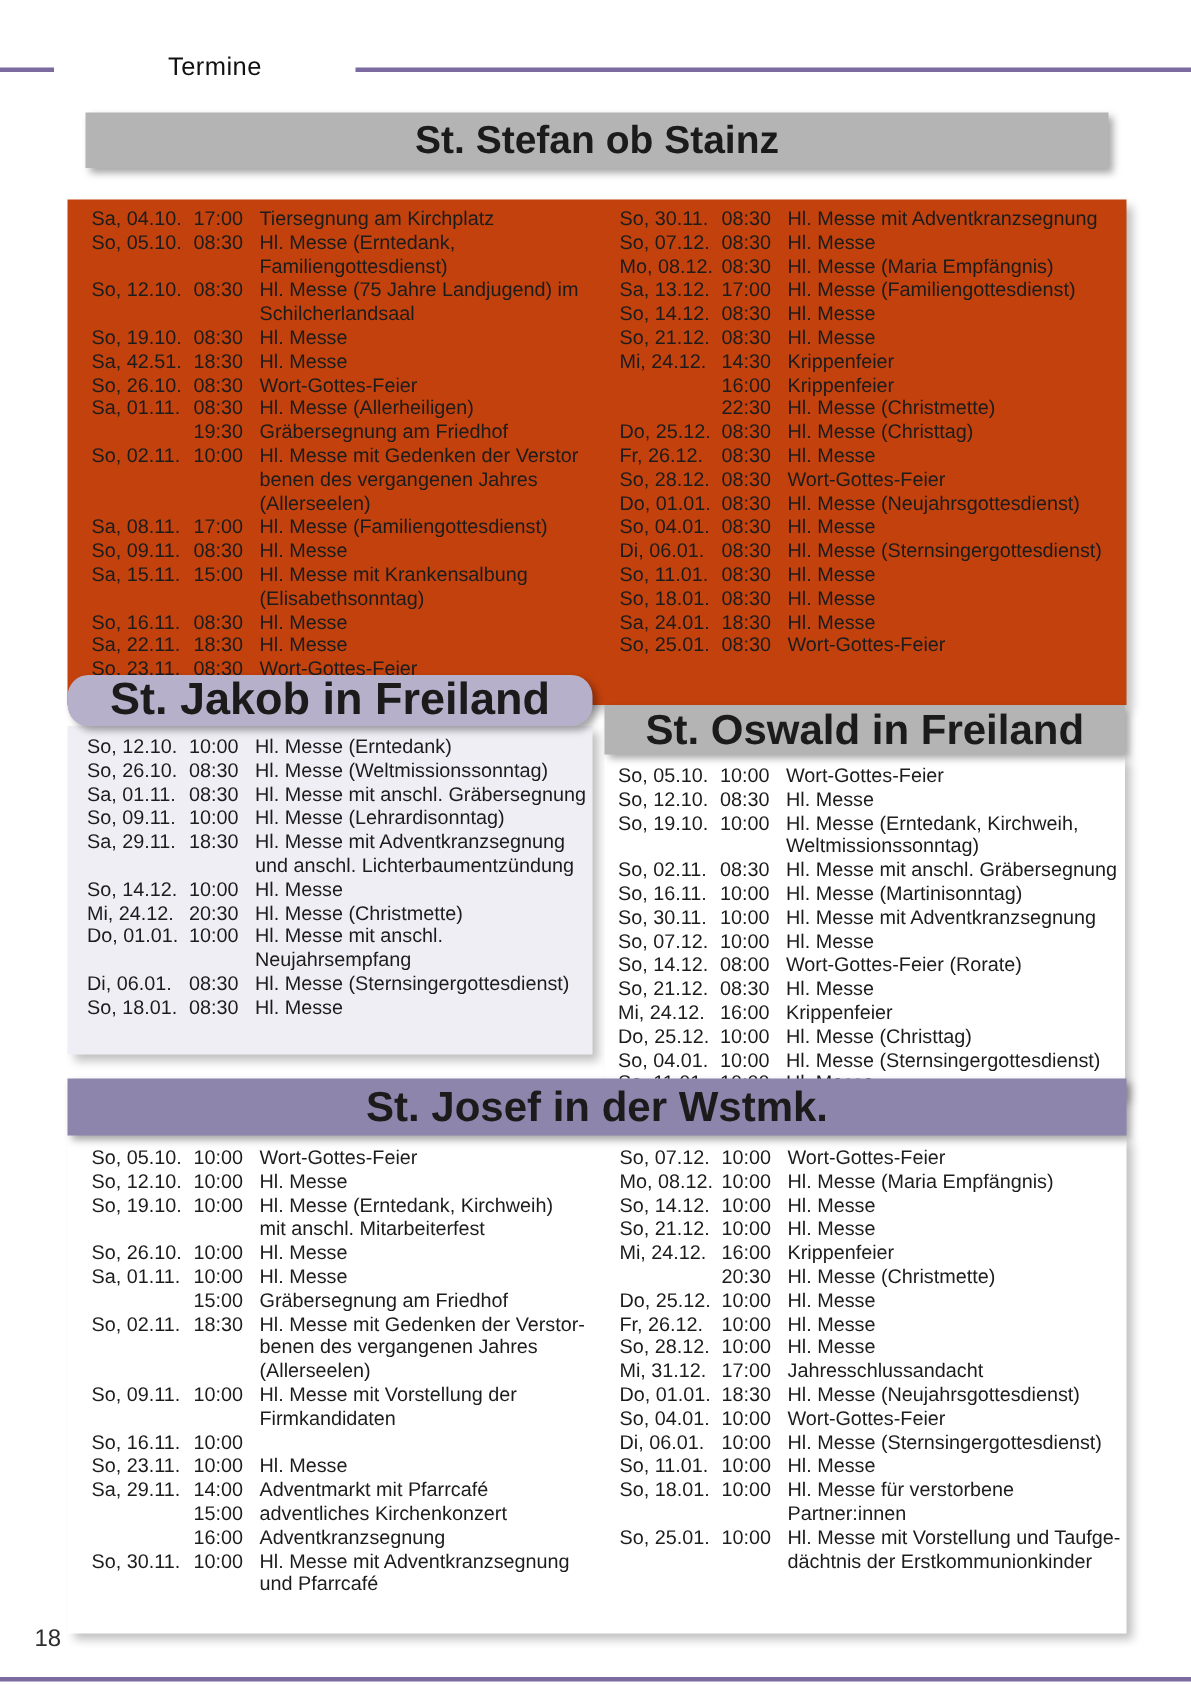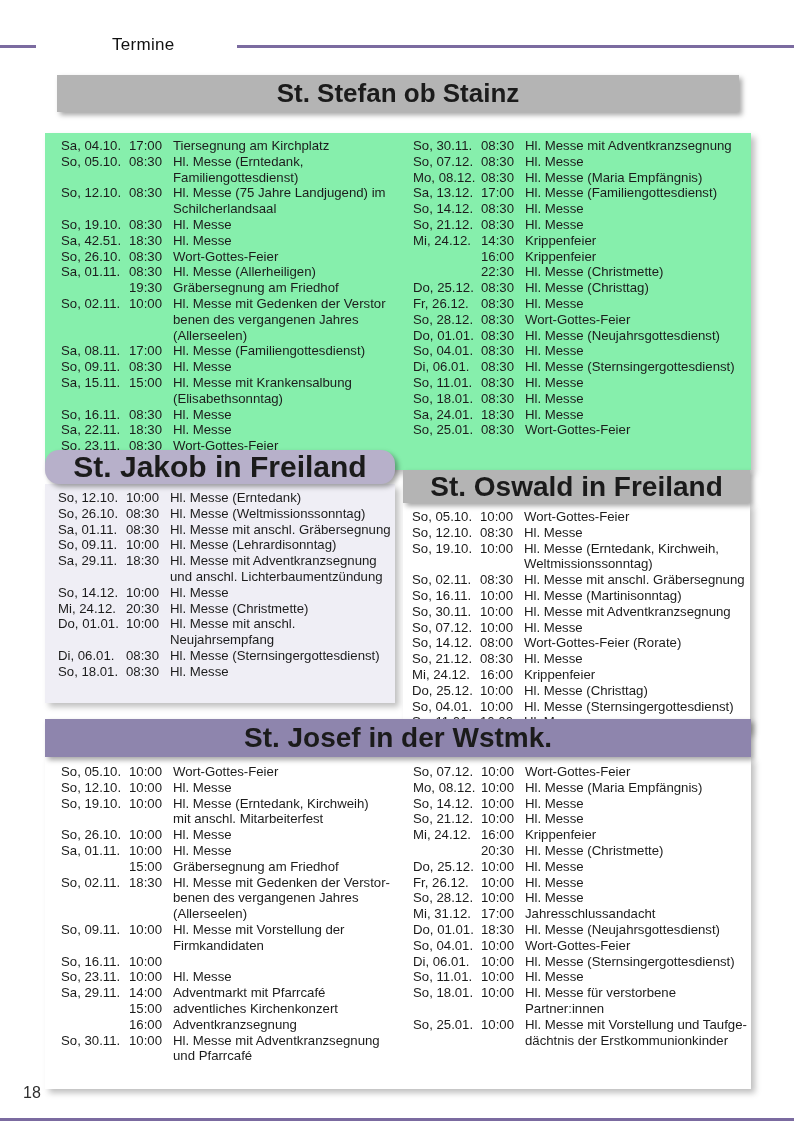--- a/index.html
+++ b/index.html
@@ -74,21 +74,21 @@
 <body>
 
 <div class="page">
 
   <div class="rule rule-top-left accent" style="background: rgb(123, 107, 160);"></div>
   <span class="header-label">Termine</span>
   <div class="rule rule-top-right accent" style="background: rgb(123, 107, 160);"></div>
 
   <div class="section" id="sec-stefan">
     <div class="title-bar" style="background: rgb(180, 180, 180);">St. Stefan ob Stainz</div>
-    <div class="sec-body" style="background: #86efac; margin-top: 21px;">
+    <div class="sec-body" style="background: #c2410c; margin-top: 21px;">
       <div class="col col-main">
           <div class="row">
             <span class="c-date">Sa, 04.10.</span>
             <span class="c-time">17:00</span>
             <span class="c-desc">Tiersegnung am Kirchplatz</span>
           </div>
           <div class="row">
             <span class="c-date">So, 05.10.</span>
             <span class="c-time">08:30</span>
             <span class="c-desc">Hl. Messe (Erntedank,<br>Familiengottesdienst)</span>

